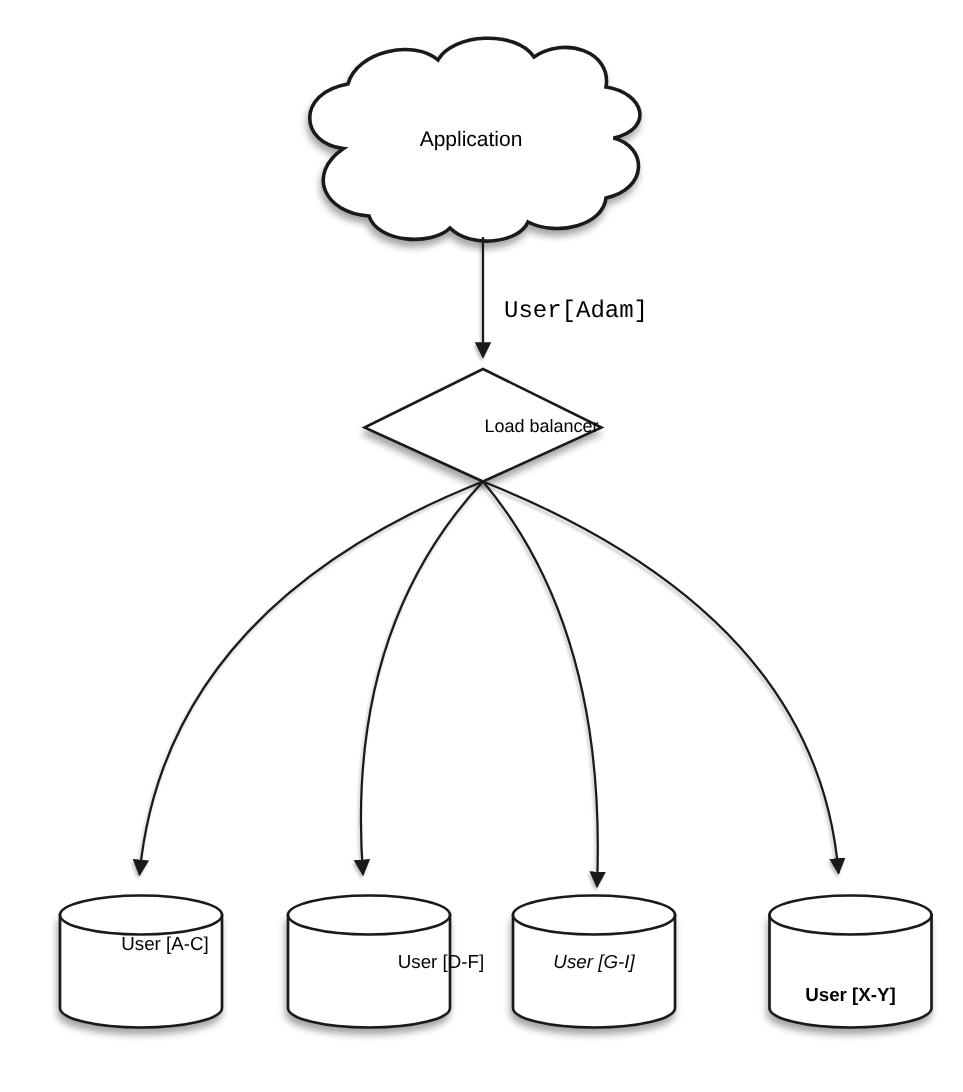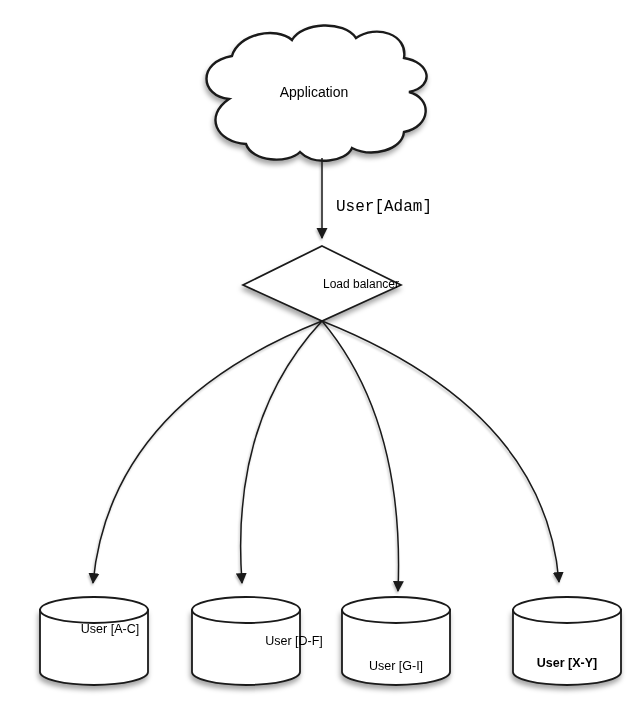--- a/index.html
+++ b/index.html
@@ -118,16 +118,16 @@
   <div class="node-label label-application" style="left:314px; top:92px;">Application</div>
 
   <div class="edge-label" style="left:336px; top:207px;font-family:Liberation Mono, monospace;">User[Adam]</div>
 
   <div class="node-label label-lb" style="left:322px; top:284px;">Load balancer</div>
 
   <div class="node-label label-shard" style="left:94px; top:629px;margin-left:16px;">User [A-C]</div>
 
   <div class="node-label label-shard" style="left:246px; top:641px;margin-left:48px;">User [D-F]</div>
 
-  <div class="node-label label-shard" style="left:396px; top:666px;">User [G-I]</div>
+  <div class="node-label label-shard" style="left:396px; top:641px;font-style:italic;">User [G-I]</div>
 
   <div class="node-label label-shard" style="left:567px; top:663px;font-weight:bold;">User [X-Y]</div>
 </div>
 
 </body></html>

